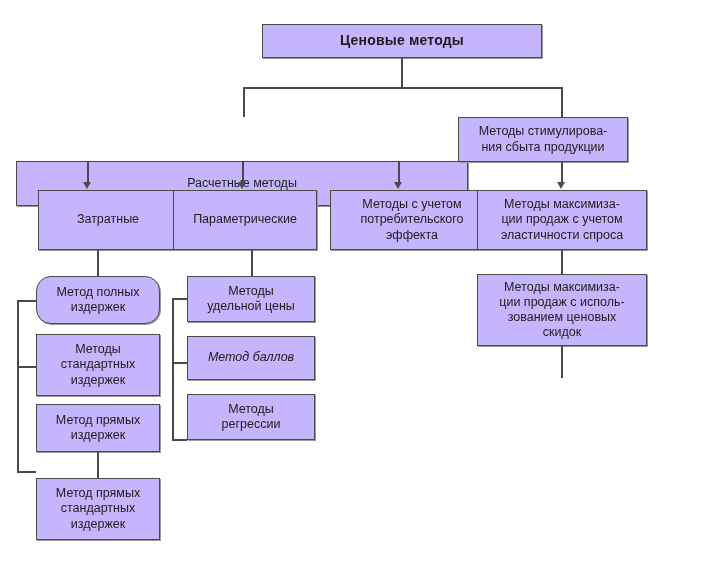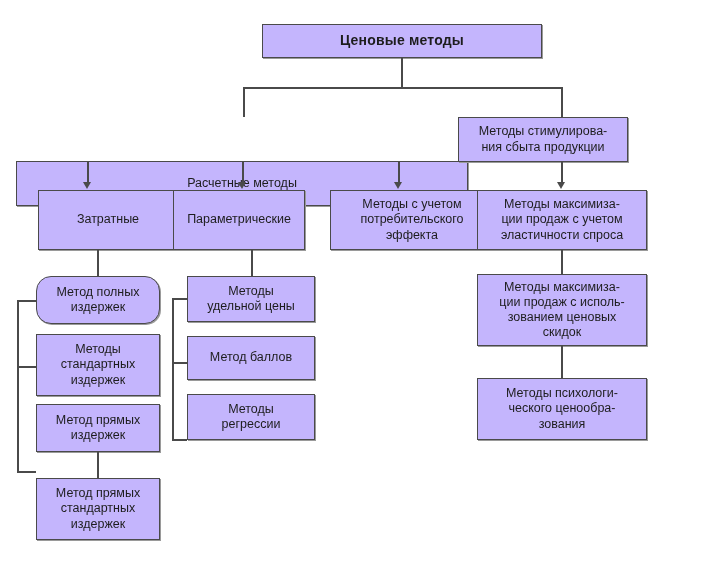--- a/index.html
+++ b/index.html
@@ -79,21 +79,21 @@
   <div class="arrow" style="left:238px; top:182px;"></div>
 
   <div class="edge v" style="left:398px; top:162px; height:21px;"></div>
   <div class="arrow" style="left:394px; top:182px;"></div>
 
   <div class="edge v" style="left:561px; top:162px; height:21px;"></div>
   <div class="arrow" style="left:557px; top:182px;"></div>
 
   <div class="node" style="left:18px; top:190px; width:140px; height:60px;margin-left:20px;">Затратные</div>
 
-  <div class="node" style="left:173px; top:190px; width:132px; height:60px;">Параметрические</div>
+  <div class="node" style="left:173px; top:190px; width:144px; height:60px;">Параметрические</div>
 
   <div class="node" style="left:330px; top:190px; width:164px; height:60px;">Методы с учетом
 потребительского
 эффекта</div>
 
   <div class="node" style="left:477px; top:190px; width:170px; height:60px;">Методы максимиза-
 ции продаж с учетом
 эластичности спроса</div>
 
   <div class="edge v" style="left:97px; top:250px; height:26px;"></div>
@@ -121,31 +121,28 @@
 
   <div class="edge v" style="left:251px; top:250px; height:26px;"></div>
   <div class="edge v" style="left:172px; top:298px; height:142px;"></div>
   <div class="edge h" style="left:172px; top:298px; width:15px;"></div>
   <div class="edge h" style="left:172px; top:362px; width:15px;"></div>
   <div class="edge h" style="left:172px; top:439px; width:15px;"></div>
 
   <div class="node" style="left:187px; top:276px; width:128px; height:46px;">Методы
 удельной цены</div>
 
-  <div class="node" style="left:187px; top:336px; width:128px; height:44px;">Метод баллов</div>
+  <div class="node" style="left:187px; top:336px; width:128px; height:44px;font-style:italic;">Метод баллов</div>
 
   <div class="node" style="left:187px; top:394px; width:128px; height:46px;">Методы
 регрессии</div>
 
   <div class="edge v" style="left:561px; top:250px; height:24px;"></div>
 
   <div class="node" style="left:477px; top:274px; width:170px; height:72px;">Методы максимиза-
 ции продаж с исполь-
 зованием ценовых
 скидок</div>
 
   <div class="edge v" style="left:561px; top:346px; height:32px;"></div>
 
-  <div class="node" style="left:477px; top:378px; width:170px; height:62px;">Методы психологи-
-ческого ценообра-
-зования</div>
 
 </div>
 
 </body></html>

